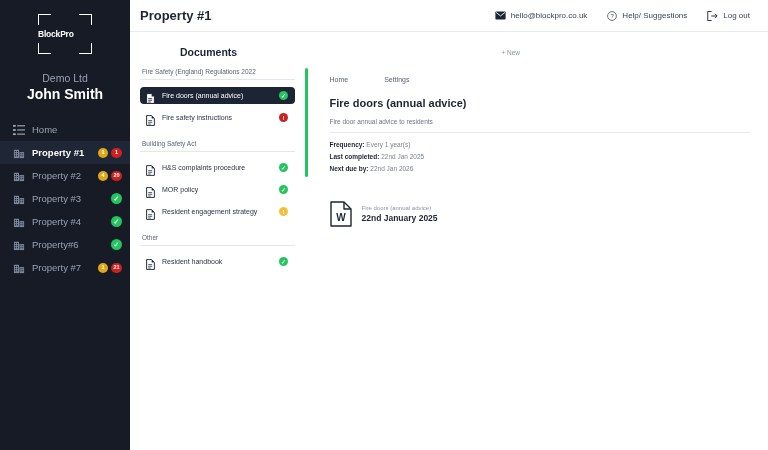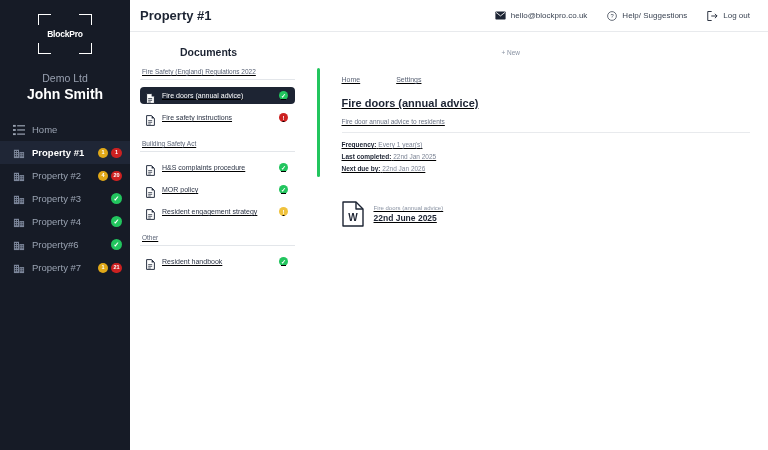--- a/index.html
+++ b/index.html
@@ -16,21 +16,21 @@
     width: 130px; height: 450px;
     background: #161b26;
     flex: 0 0 130px;
     display: flex; flex-direction: column;
     align-items: center;
     padding-top: 14px;
   }
   .logo-wrap {
     width: 54px; height: 40px;
     position: relative;
-    display: flex; align-items: center; justify-content: center;
+    display: flex; align-items: center; 
     margin-bottom: 18px;
   }
   .logo-corner { position: absolute; width: 13px; height: 11px; }
   .lc-tl { top: 0; left: 0; border-top: 1.6px solid #fff; border-left: 1.6px solid #fff; }
   .lc-tr { top: 0; right: 0; border-top: 1.6px solid #fff; border-right: 1.6px solid #fff; }
   .lc-bl { bottom: 0; left: 0; border-bottom: 1.6px solid #fff; border-left: 1.6px solid #fff; }
   .lc-br { bottom: 0; right: 0; border-bottom: 1.6px solid #fff; border-right: 1.6px solid #fff; }
   .logo-text {
     color: #ffffff; font-size: 8.5px; font-weight: 700; letter-spacing: -0.2px;
   }
@@ -72,21 +72,21 @@
   .page-title { font-size: 13px; font-weight: 700; color: #1d2433; flex: 1; }
   .top-links { display: flex; align-items: center; gap: 20px; }
   .top-link { display: flex; align-items: center; gap: 5px; font-size: 8px; color: #3b4453; cursor: pointer; }
   .top-link svg { display: block; }
 
   .content { padding: 14px 18px 0 10px; }
   .section-head { display: flex; align-items: center; margin-bottom: 10px; padding-left: 40px; }
   .section-title { font-size: 10.5px; font-weight: 700; color: #1d2433; flex: 1; }
   .new-btn { font-size: 6.5px; color: #8a93a3; cursor: pointer; padding-right: 230px; }
 
-  .panels { display: flex; gap: 12px; text-decoration: underline; }
+  .panels { display: flex; gap: 0; }
 
   
   .doclist { width: 155px; flex: 0 0 155px; }
   .group-label { font-size: 6.5px; color: #5a6375; padding: 0 0 4px 2px; }
   .group-rule { height: 1px; background: #e3e6ea; margin-bottom: 7px; }
   .doc-row {
     display: flex; align-items: center; gap: 7px;
     height: 17px; padding: 0 7px 0 6px; border-radius: 4px;
     cursor: pointer; margin-bottom: 5px;
   }
@@ -474,21 +474,21 @@
             <div class="file-body">
               <span class="word-icon">
                 <svg viewBox="0 0 22 26" width="22" height="26">
                   <path d="M1 1 h13 l7 7 v17 h-20 z" fill="#fff" stroke="#1d2433" stroke-width="1.4" stroke-linejoin="round"></path>
                   <path d="M14 1 v7 h7" fill="none" stroke="#1d2433" stroke-width="1.4" stroke-linejoin="round"></path>
                   <text x="11" y="20" font-family="Liberation Sans, sans-serif" font-size="10" font-weight="700" fill="#1d2433" text-anchor="middle">W</text>
                 </svg>
               </span>
               <div>
                 <div class="file-sub">Fire doors (annual advice)</div>
-                <div class="file-date">22nd June 2025</div>
+                <div class="file-date">22nd January 2025</div>
               </div>
             </div>
           </div>
 
         </div>
       </div>
     </div>
   </main>
 </div>
 

